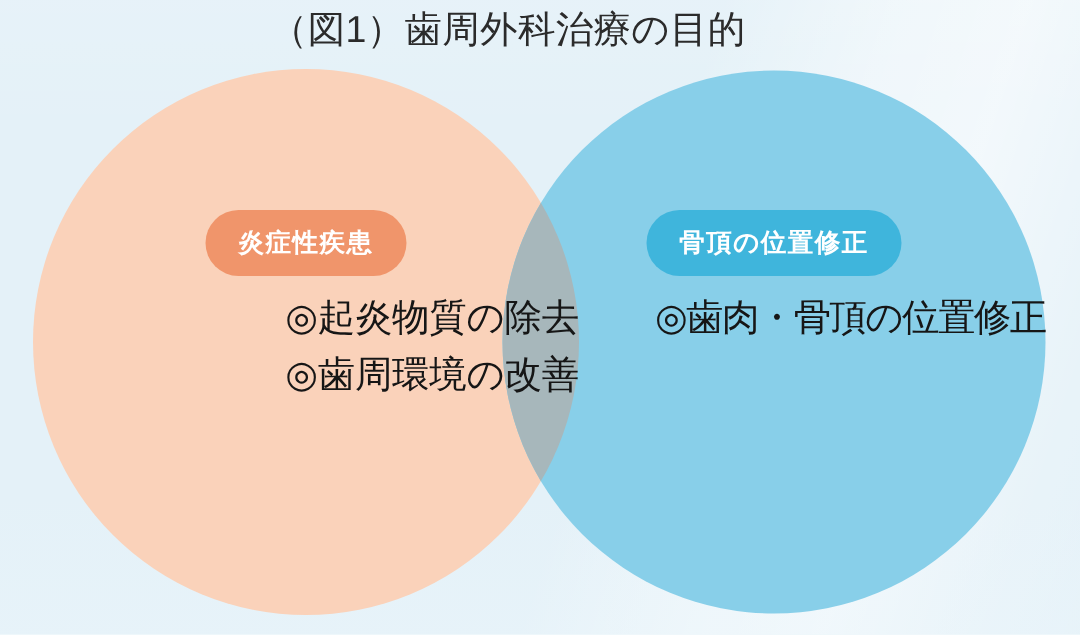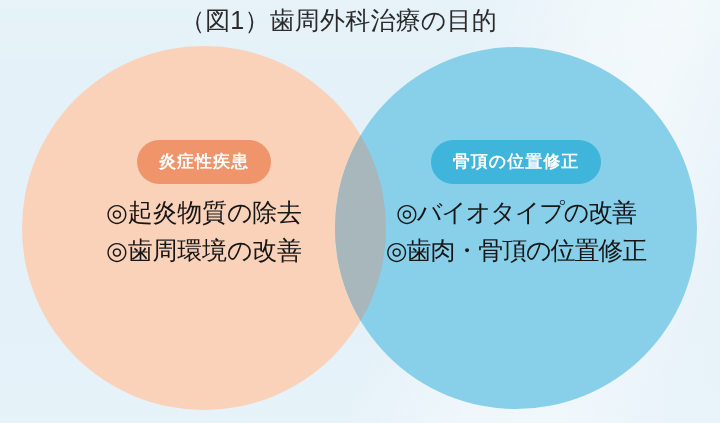--- a/index.html
+++ b/index.html
@@ -123,23 +123,24 @@
     height: 44px;
     border-radius: 22px;
     padding: 0 22px;
     letter-spacing: 1px;
     white-space: nowrap;
   }
   .badge-left  { background: #f0956b; }
   .badge-right { background: #3fb5dc; }
 
   .item-list {
-    margin: 12px;
+    margin: 0;
     padding: 0;
     list-style: none;
+    text-align: right;
   }
   .item {
     font-size: 25px;
     line-height: 38px;
     color: #161616;
     white-space: nowrap;
     letter-spacing: -0.2px;
   }
   .list-left  { margin-top: 9px; }
   .list-right { margin-top: 9px; }
@@ -167,18 +168,17 @@
     <div class="badge badge-left">炎症性疾患</div>
     <ul class="item-list list-left">
       <li class="item">◎起炎物質の除去</li>
       <li class="item">◎歯周環境の改善</li>
     </ul>
   </div>
 
   <div class="col col-right">
     <div class="badge badge-right">骨頂の位置修正</div>
     <ul class="item-list list-right">
-      <li class="item">◎バイオタイプの改善</li>
       <li class="item">◎歯肉・骨頂の位置修正</li>
     </ul>
   </div>
 
 </div>
 
 </body></html>

